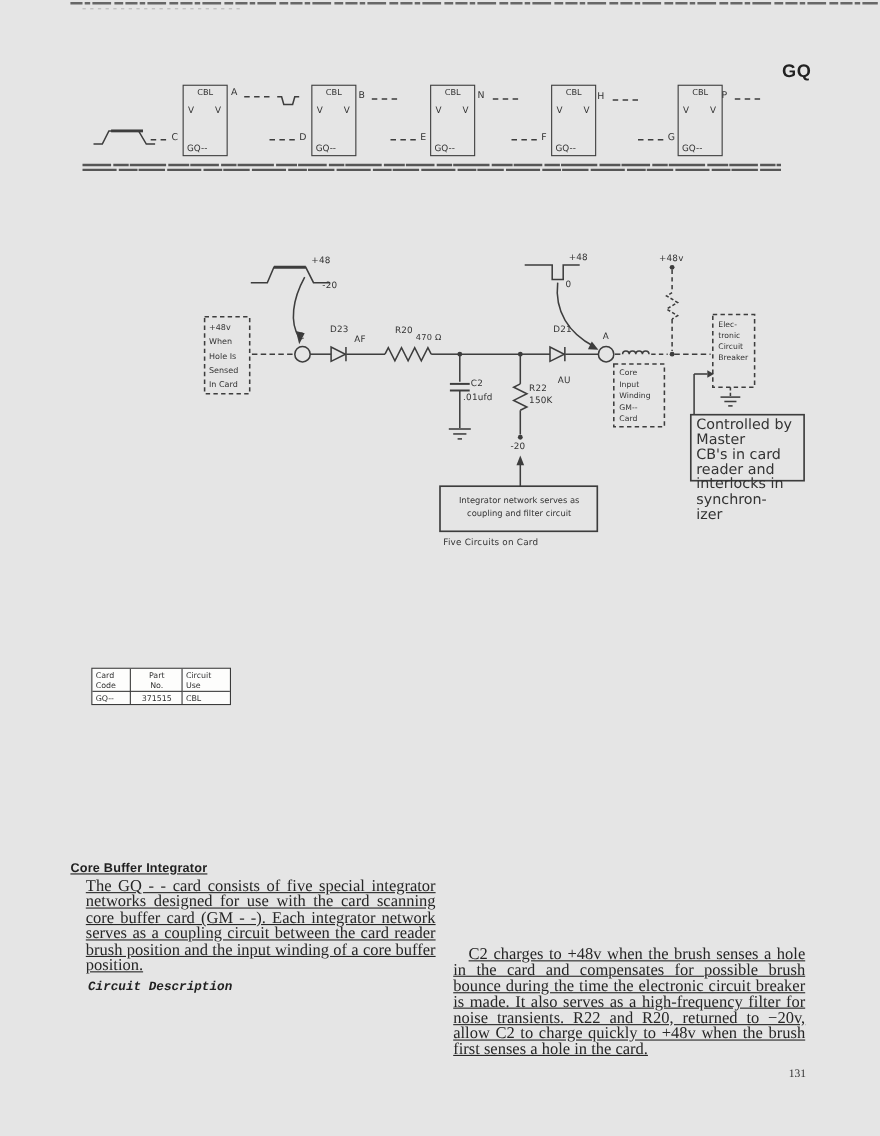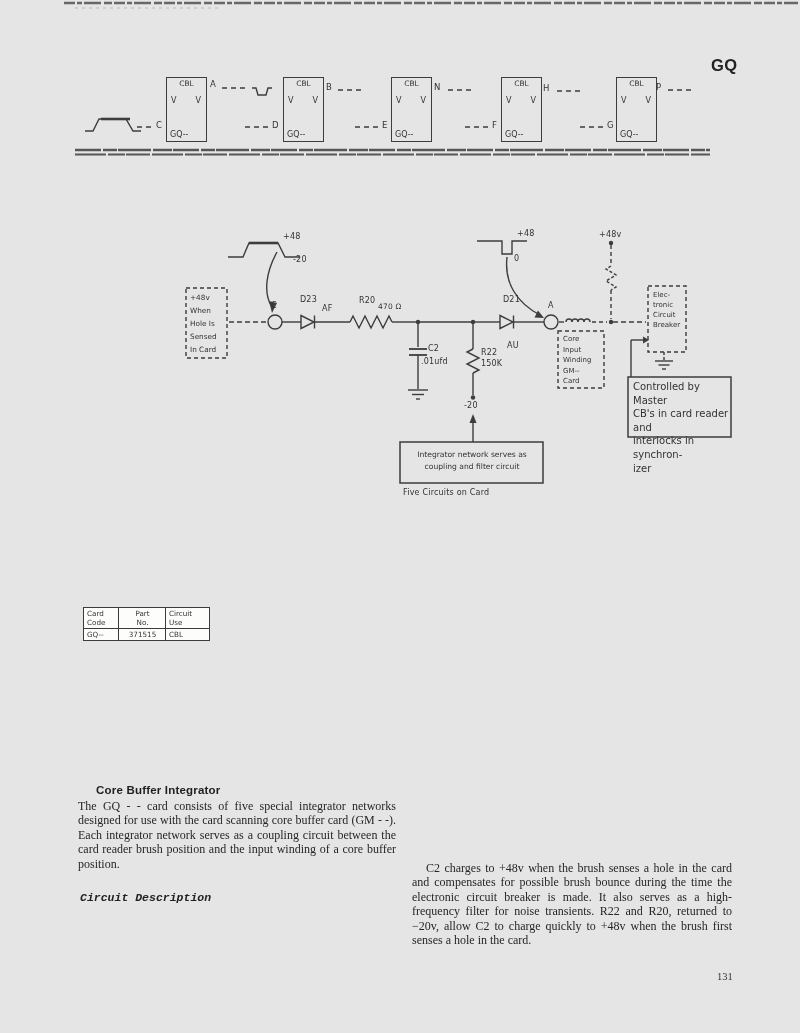--- a/index.html
+++ b/index.html
@@ -18,22 +18,22 @@
   
   .note{position:absolute;color:#333;}
   .note span{display:block;}
   
   .ctable{position:absolute;left:83px;top:607px;border:1.5px solid #3b3b3b;display:grid;grid-template-columns:35px 47px 43px;font-size:7.2px;color:#333;background:#fdfdfc;}
   .ctable .hc{border-bottom:1.2px solid #3b3b3b;padding:1px 2px 1px 3px;line-height:9px;height:18px;}
   .ctable .hc.mid,.ctable .dc.mid{text-align:center;}
   .ctable .b-r{border-right:1.2px solid #3b3b3b;}
   .ctable .dc{padding:1px 2px 1px 3px;height:9px;line-height:9px;}
   
-  .headline{position:absolute;left:96px;top:784px;font-family:"Liberation Sans",sans-serif;font-weight:bold;font-size:11.5px;color:#1f1f1f;letter-spacing:.2px;}
-  .serifcol{position:absolute;font-family:"Liberation Serif",serif;font-size:12px;line-height:14.4px;text-align:justify;color:#262626;}
+  .headline{position:absolute;left:64px;top:784px;font-family:"Liberation Sans",sans-serif;font-weight:bold;font-size:11.5px;color:#1f1f1f;letter-spacing:.2px;text-decoration:underline;}
+  .serifcol{position:absolute;font-family:"Liberation Serif",serif;font-size:15px;line-height:14.4px;text-align:justify;color:#262626;text-decoration:underline;}
   .subhead{position:absolute;left:80px;top:891px;font-family:Liberation Mono, monospace;font-style:italic;font-weight:600;font-size:11.5px;color:#222;}
   .indent{text-indent:14px;}
   .pageno{position:absolute;left:717px;top:971px;font-family:"Liberation Serif",serif;font-size:10.5px;color:#333;text-align:center;}
 </style>
 </head>
 <body>
 
 <div class="page">
 
   <svg class="art" width="800" height="1033" viewBox="0 0 800 1033">
@@ -218,21 +218,21 @@
     <span>Winding</span>
     <span>GM--</span>
     <span>Card</span>
   </div>
   <div class="note" style="left:653px;top:290px;width:32px;font-size:7px;line-height:10px">
     <span>Elec-</span>
     <span>tronic</span>
     <span>Circuit</span>
     <span>Breaker</span>
   </div>
-  <div class="note" style="left:633px;top:380px;width:96px;font-size:10px;line-height:13.6px">
+  <div class="note" style="left:633px;top:380px;width:96px;font-size:13px;line-height:13.6px">
     <span>Controlled by Master</span>
     <span>CB's in card reader and</span>
     <span>interlocks in synchron-</span>
     <span>izer</span>
   </div>
   <div class="note" style="left:402px;top:449px;width:140px;font-size:7.6px;line-height:12px;text-align:center">
     <span>Integrator network serves as</span>
     <span>coupling and filter circuit</span>
   </div>
   <span class="t" style="left:403px;top:488px;font-size:8px">Five Circuits on Card</span>

